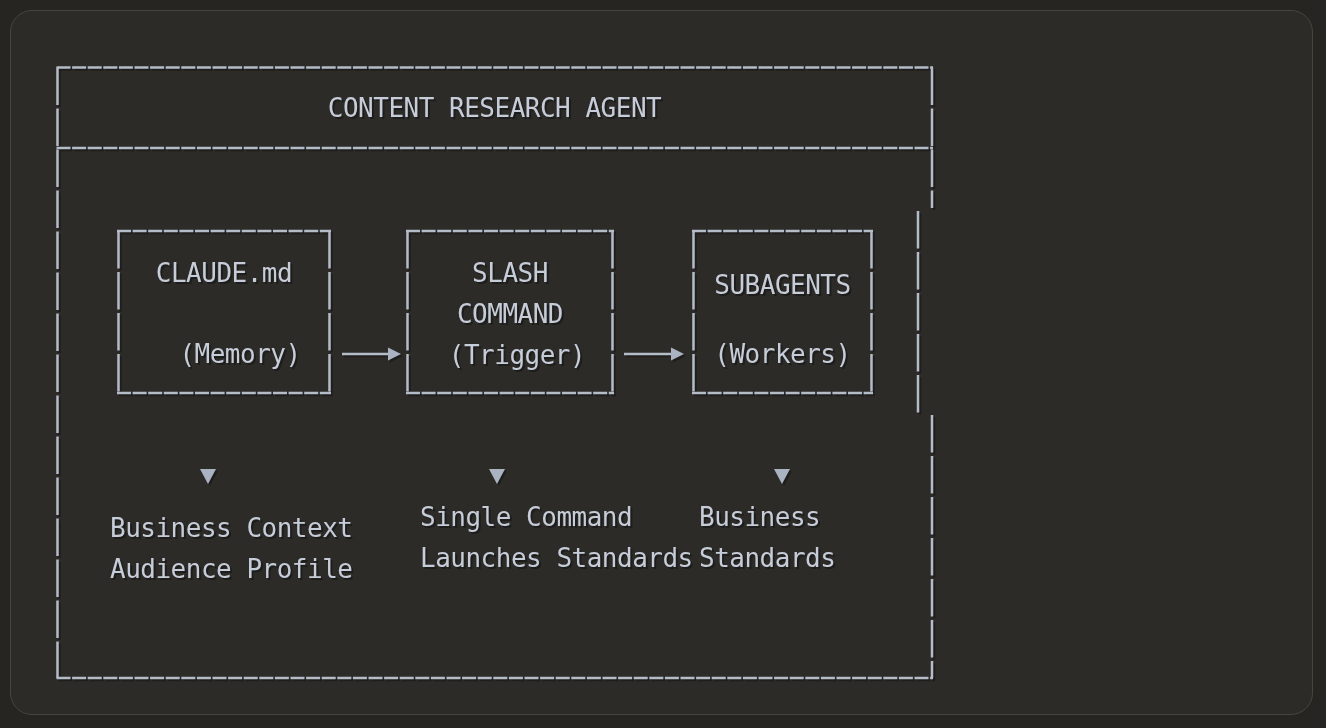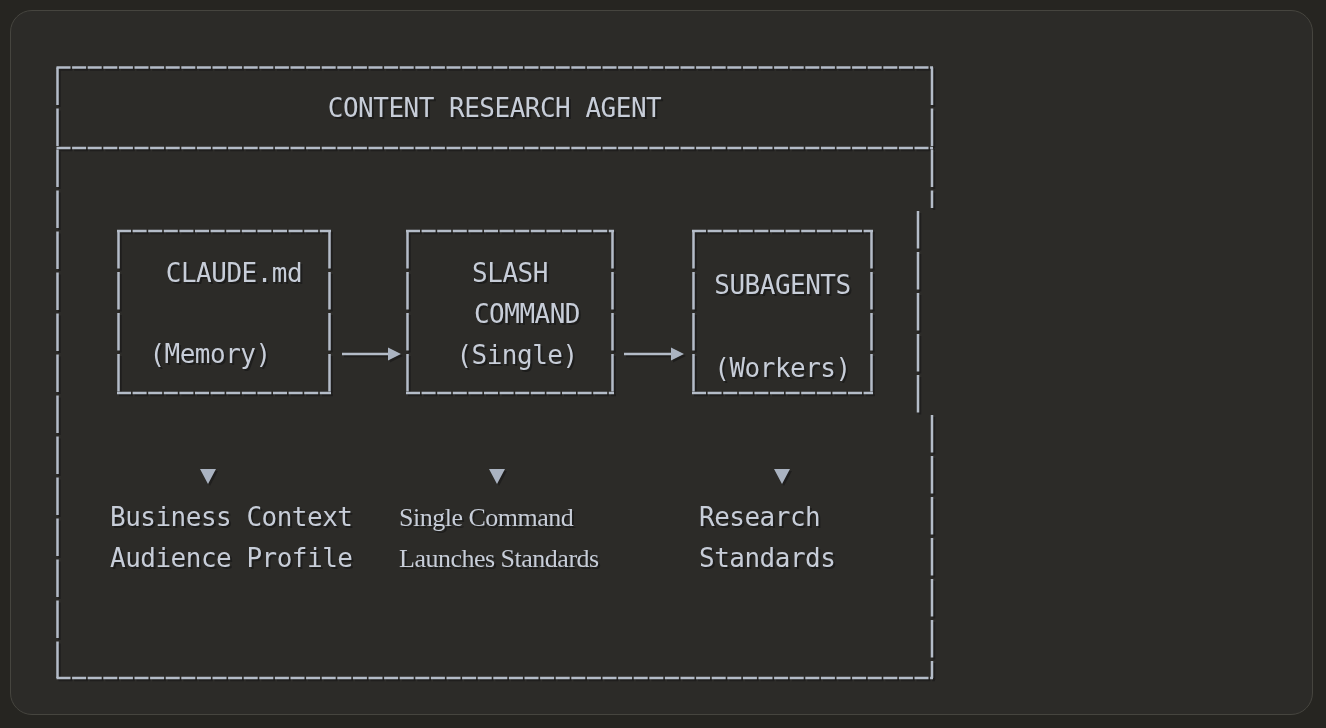--- a/index.html
+++ b/index.html
@@ -125,39 +125,39 @@
       <g>
         <polygon points="478,458 494,458 486,473"></polygon>
       </g>
       <g>
         <polygon points="763,458 779,458 771,473"></polygon>
       </g>
     </svg>
 
     <div class="t tc" style="left:45px; top:82px; width:877px;">CONTENT RESEARCH AGENT</div>
 
-    <div class="t tc" style="left:116px; top:247px; width:214px;">CLAUDE.md</div>
-    <div class="t tc" style="left:92px; top:328px; width:214px;">(Memory)</div>
+    <div class="t tc" style="left:106px; top:247px; width:214px;">CLAUDE.md</div>
+    <div class="t tc" style="left:122px; top:328px; width:214px;">(Memory)</div>
 
     <div class="t tc" style="left:395px; top:247px; width:208px;">SLASH</div>
-    <div class="t tc" style="left:412px; top:288px; width:208px;">COMMAND</div>
-    <div class="t tc nudge" style="left:395px; top:329px; width:208px;">(Single)</div>
+    <div class="t tc" style="left:395px; top:288px; width:208px;">COMMAND</div>
+    <div class="t tc nudge" style="left:395px; top:329px; width:208px;">(Trigger)</div>
 
     <div class="t tc" style="left:681px; top:259px; width:181px;">SUBAGENTS</div>
-    <div class="t tc" style="left:681px; top:342px; width:181px;">(Workers)</div>
+    <div class="t tc" style="left:681px; top:328px; width:181px;">(Workers)</div>
 
-    <div class="col" style="left:99px;">
+    <div class="col" style="left:99px;margin-top:11px;">
       <div class="row">Business Context</div>
       <div class="row">Audience Profile</div>
     </div>
 
-    <div class="col" style="left:388px;font-family:Liberation Serif, serif;">
+    <div class="col" style="left:409px;">
       <div class="row">Single Command</div>
       <div class="row">Launches Standards</div>
     </div>
 
     <div class="col" style="left:688px;">
-      <div class="row">Research</div>
+      <div class="row">Business</div>
       <div class="row">Standards</div>
     </div>
 
   </div>
 </div>
 
 </body></html>

